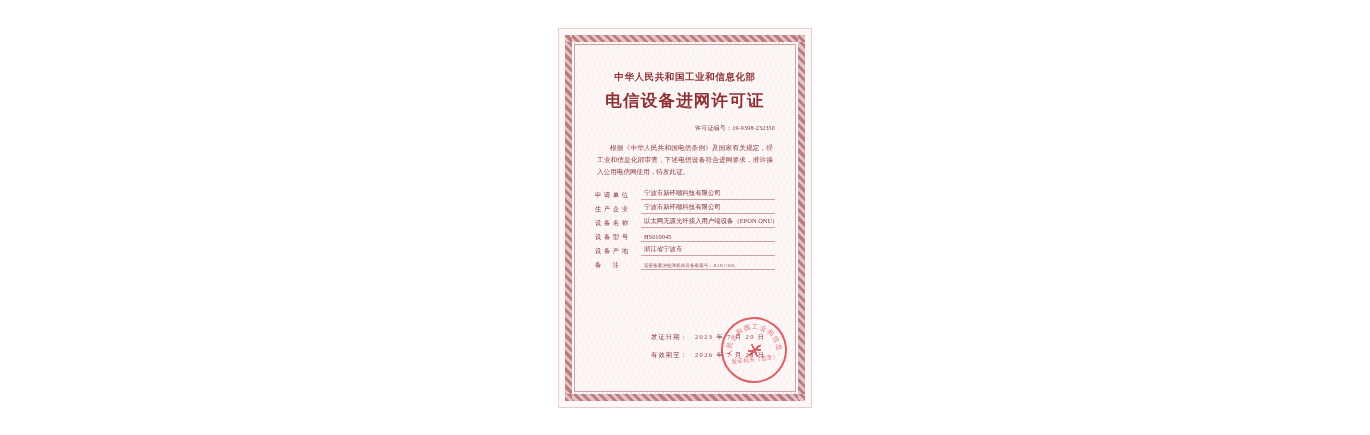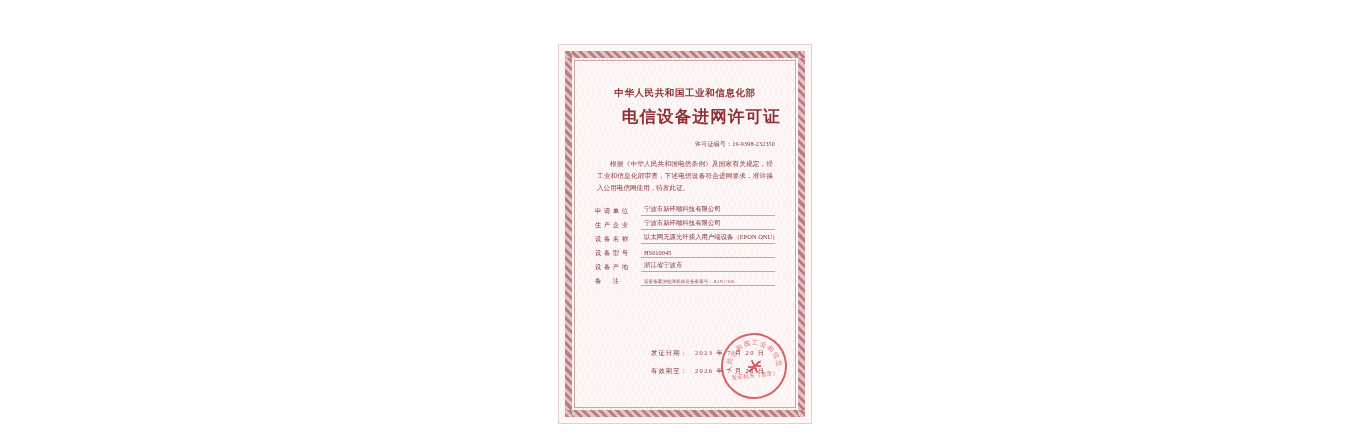--- a/index.html
+++ b/index.html
@@ -16,21 +16,21 @@
     position: relative;
     width: 1370px;
     height: 435px;
     background: #ffffff;
   }
 
   
   .certificate {
     position: absolute;
     left: 558px;
-    top: 44px;
+    top: 28px;
     width: 254px;
     height: 380px;
     background: #fdf7f6;
     box-sizing: border-box;
     border: 1px solid #e4cfcd;
   }
 
   
   .frame-outer {
     position: absolute;
@@ -107,21 +107,21 @@
   .ministry {
     text-align: center;
     font-size: 9.5px;
     letter-spacing: 0.6px;
     color: #8e2f34;
     font-weight: bold;
     margin-top: 12px;
   }
 
   .main-title {
-    text-align: right;
+    text-align: center;
     font-size: 16.5px;
     letter-spacing: 1.2px;
     font-weight: bold;
     color: #8e2f34;
     margin-top: 6px;
   }
 
   .license-no {
     text-align: right;
     font-size: 6px;

